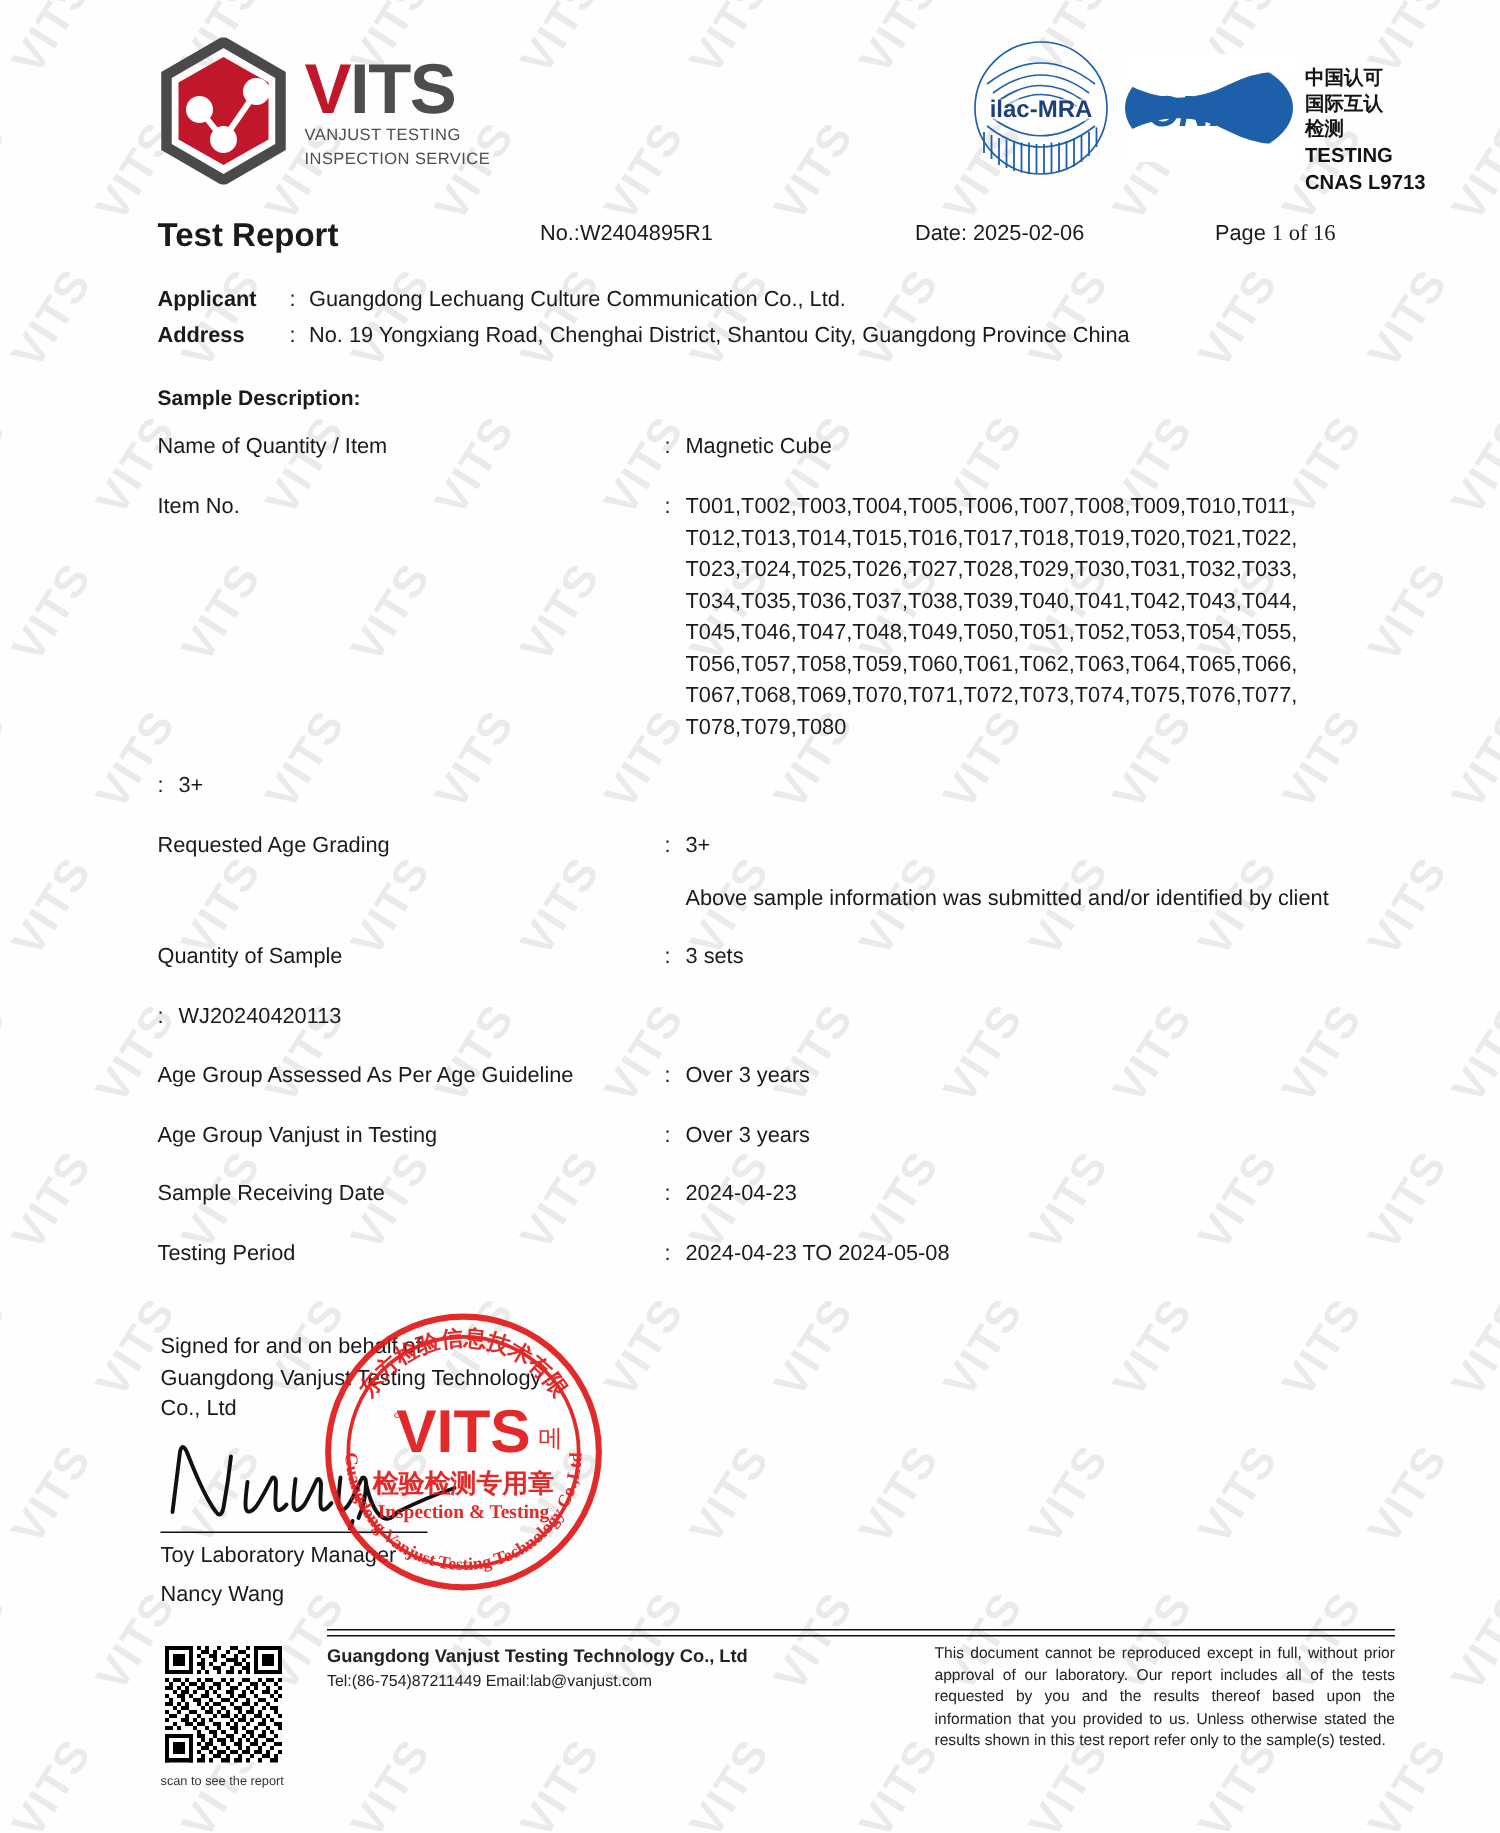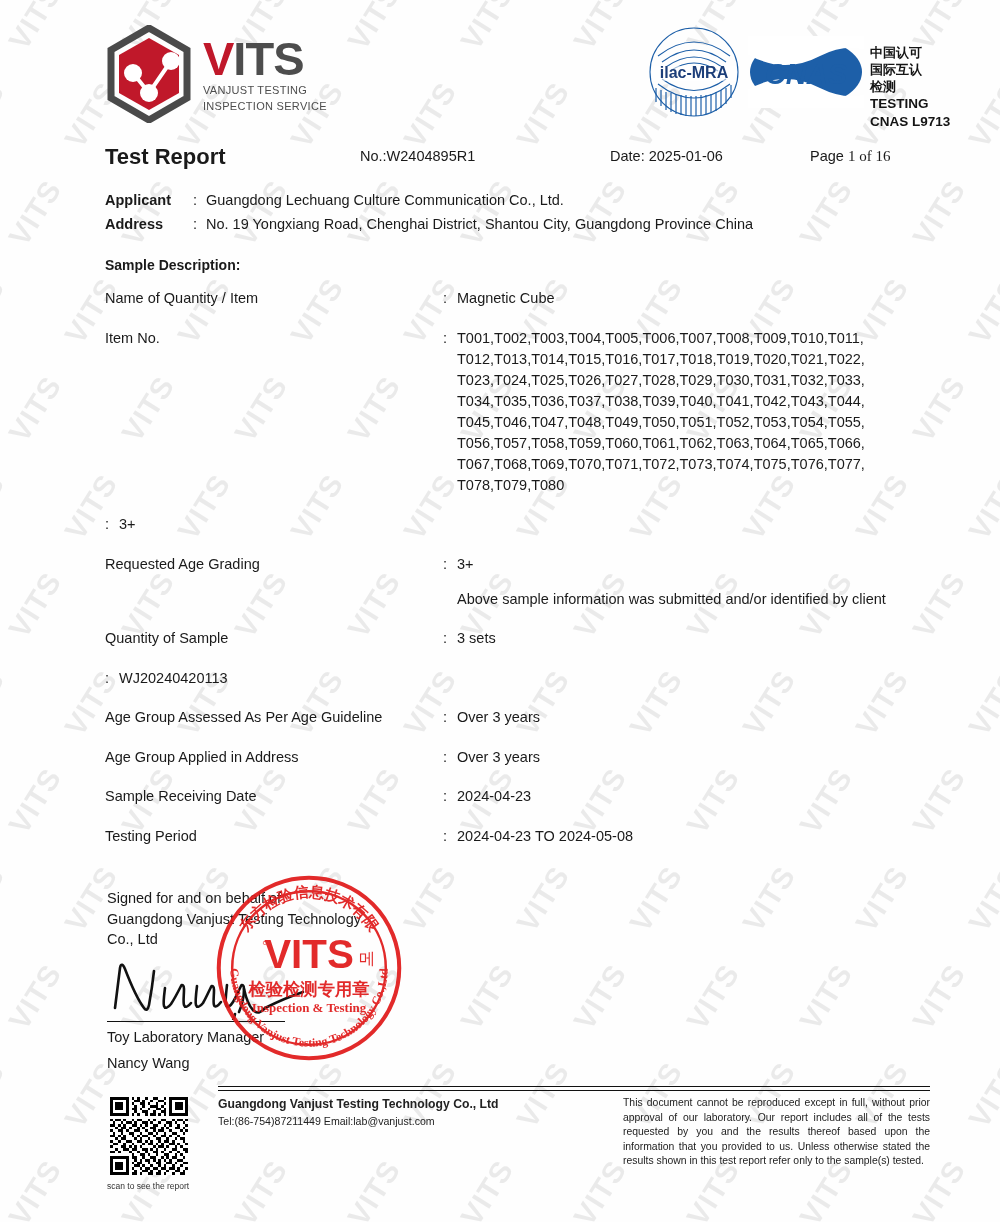--- a/index.html
+++ b/index.html
@@ -463,21 +463,21 @@
         <div class="cn">国际互认</div>
         <div class="cn">检测</div>
         <div>TESTING</div>
         <div>CNAS L9713</div>
       </div>
     </div>
 
     <div class="title-row">
       <div class="t-main">Test Report</div>
       <div class="t-no">No.:W2404895R1</div>
-      <div class="t-date">Date: 2025-01-06</div>
+      <div class="t-date">Date: 2025-02-06</div>
       <div class="t-page">
         <span>Page</span>
         <span class="pg-num">1 of 16</span>
       </div>
     </div>
 
     <div class="appl">
       <div class="appl-row">
         <span class="lbl">Applicant</span>
         <span class="cln">:</span>
@@ -539,21 +539,21 @@
         <span class="val">WJ20240420113</span>
       </div>
 
       <div class="sd-row">
         <span class="lbl">Age Group Assessed As Per Age Guideline</span>
         <span class="cln">:</span>
         <span class="val">Over 3 years</span>
       </div>
 
       <div class="sd-row">
-        <span class="lbl">Age Group Applied in Address</span>
+        <span class="lbl">Age Group Vanjust in Testing</span>
         <span class="cln">:</span>
         <span class="val">Over 3 years</span>
       </div>
 
       <div class="sd-row">
         <span class="lbl">Sample Receiving Date</span>
         <span class="cln">:</span>
         <span class="val">2024-04-23</span>
       </div>
 

